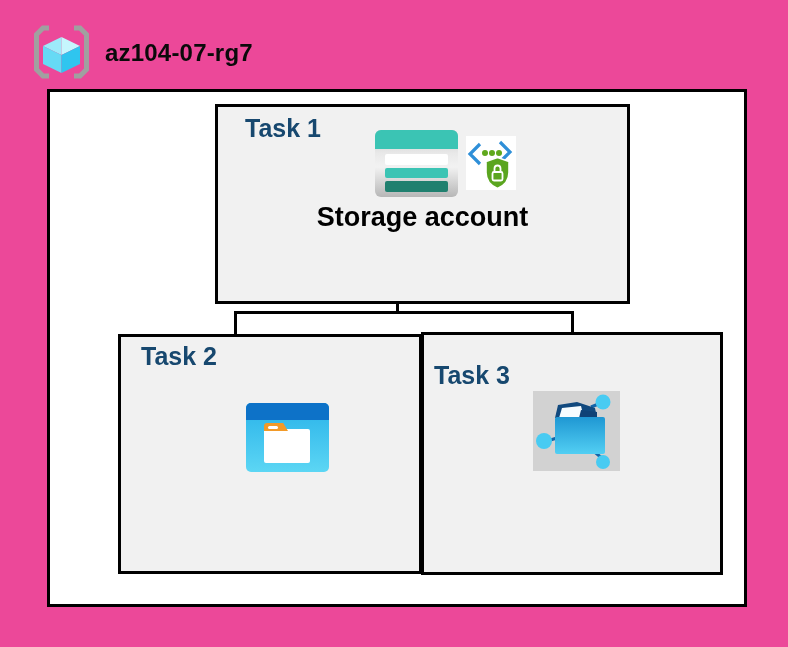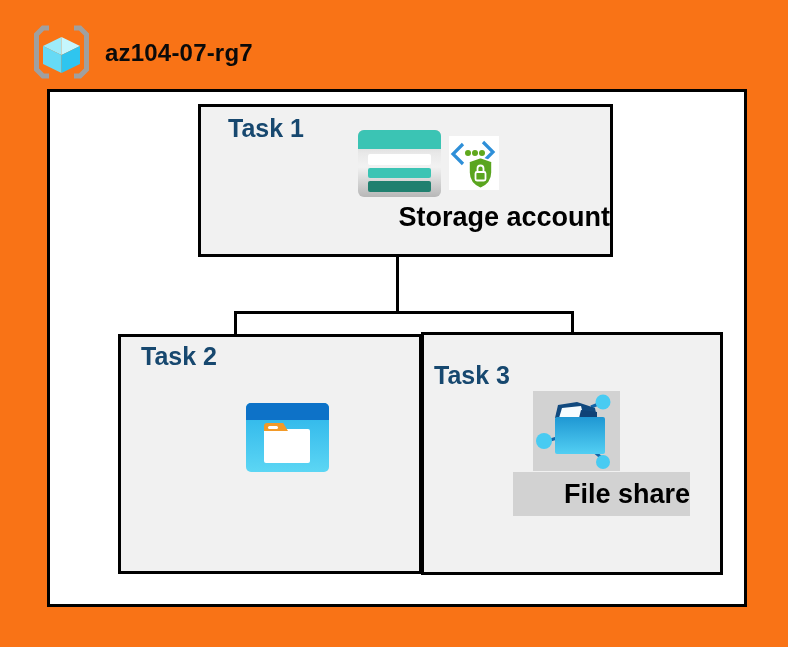--- a/index.html
+++ b/index.html
@@ -1,41 +1,41 @@
 <!DOCTYPE html>
 <html><head>
 <meta charset="utf-8">
 <style>
   html,body{margin:0;padding:0;background:#ffffff;}
   .canvas{
-    position:relative;width:788px;height:647px;background:#f97316;overflow:hidden;
+    position:relative;width:788px;height:647px;background:#ec4899;overflow:hidden;
     font-family:"Liberation Sans", sans-serif;
   }
   
   .rg-title{
     position:absolute;left:105px;top:38px;
     font-size:24px;font-weight:bold;color:#0a0a0a;line-height:30px;letter-spacing:0.2px;
   }
   
   .outer-box{
     position:absolute;left:47px;top:89px;width:700px;height:518px;
     border:3px solid #000;background:#fff;box-sizing:border-box;
   }
   
   .task-box{
     position:absolute;border:3px solid #000;background:#f1f1f1;box-sizing:border-box;
   }
-  .task1{left:198px;top:104px;width:415px;height:153px;}
+  .task1{left:215px;top:104px;width:415px;height:200px;}
   .task2{left:70px;top:334px;width:304px;height:240px;margin-left:48px;}
   .task3{left:421px;top:332px;width:302px;height:243px;}
   .task-label{
     position:absolute;font-size:25px;font-weight:bold;color:#17486f;line-height:30px;
   }
   .item-label{
-    position:absolute;left:0;width:100%;text-align:right;
+    position:absolute;left:0;width:100%;text-align:center;
     font-size:27px;font-weight:bold;color:#000;line-height:30px;
   }
   
   .line{position:absolute;background:#000;}
   
   .storage-icon{
     position:absolute;left:157px;top:23px;width:83px;height:67px;border-radius:6px;overflow:hidden;
     background:linear-gradient(180deg,#c6c6c6 0%,#e9e9e9 35%,#f2f2f2 55%,#b7b7b7 100%);
   }
   .storage-band{position:absolute;left:0;top:0;width:83px;height:19px;background:#3bc4b4;}
@@ -121,23 +121,20 @@
       <div class="blob-tab">
         <div class="blob-tab-dash"></div>
       </div>
     </div>
 
   </div>
 
   <div class="task-box task3">
     <div class="task-label" style="left:10px;top:6px;margin-top:19px;">Task 3</div>
 
-    <div class="fs-label-rect">
-      <div class="item-label">File share</div>
-    </div>
 
     <div class="fs-patch">
       <svg class="fs-svg" viewBox="0 0 87 80" aria-hidden="true">
         <line x1="58" y1="16" x2="68" y2="12" stroke="#1565a8" stroke-width="3"></line>
         <line x1="24" y1="47" x2="14" y2="50" stroke="#1565a8" stroke-width="3"></line>
         <line x1="58" y1="58" x2="70" y2="68" stroke="#1565a8" stroke-width="3"></line>
         <polygon points="22,27 25,14 44,11 62,17 64,27" fill="#11497e"></polygon>
         <polygon points="26,27 29,17 48,15 51,27" fill="#f6fcff"></polygon>
         <polygon points="46,27 48,19 64,21 64,27" fill="#0f4276"></polygon>
         <rect x="22" y="26" width="50" height="37" rx="2" fill="url(#fsGrad)"></rect>

